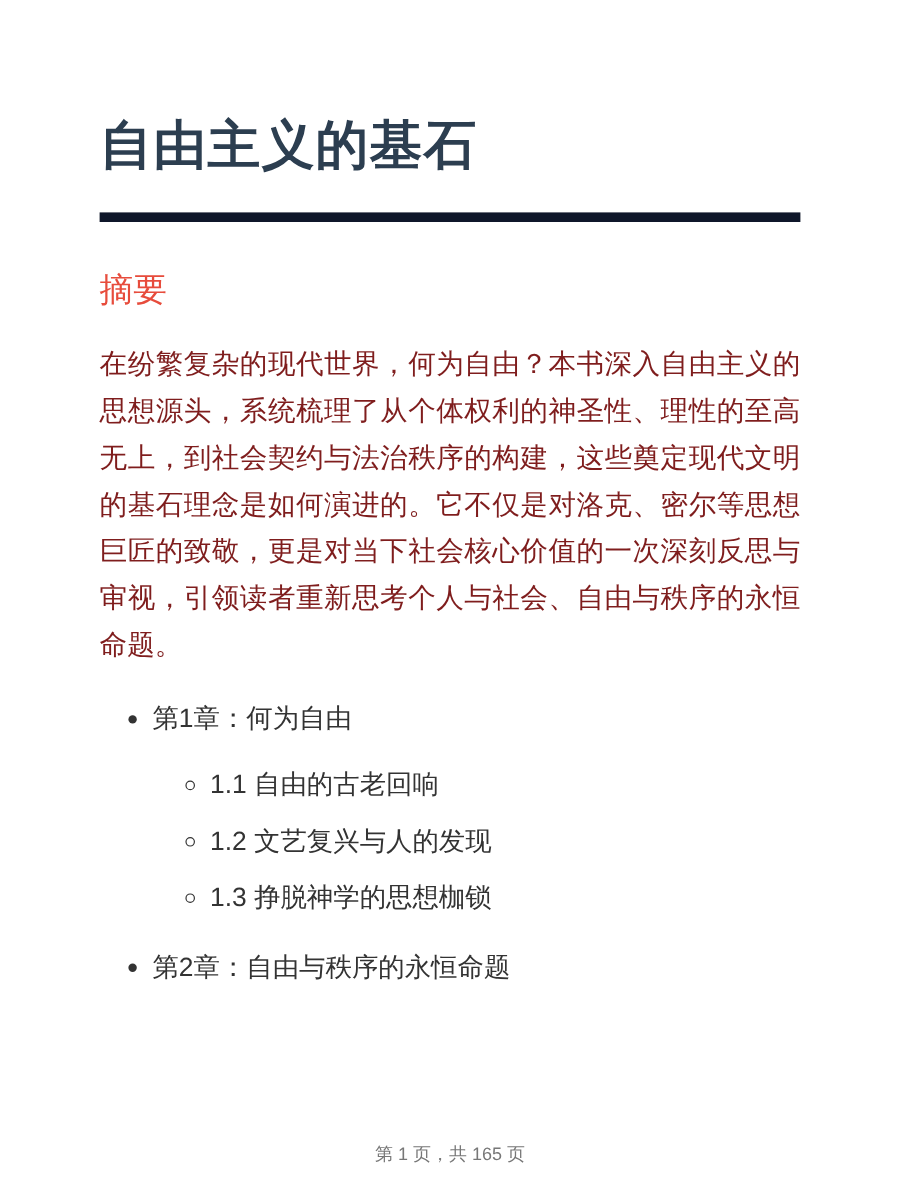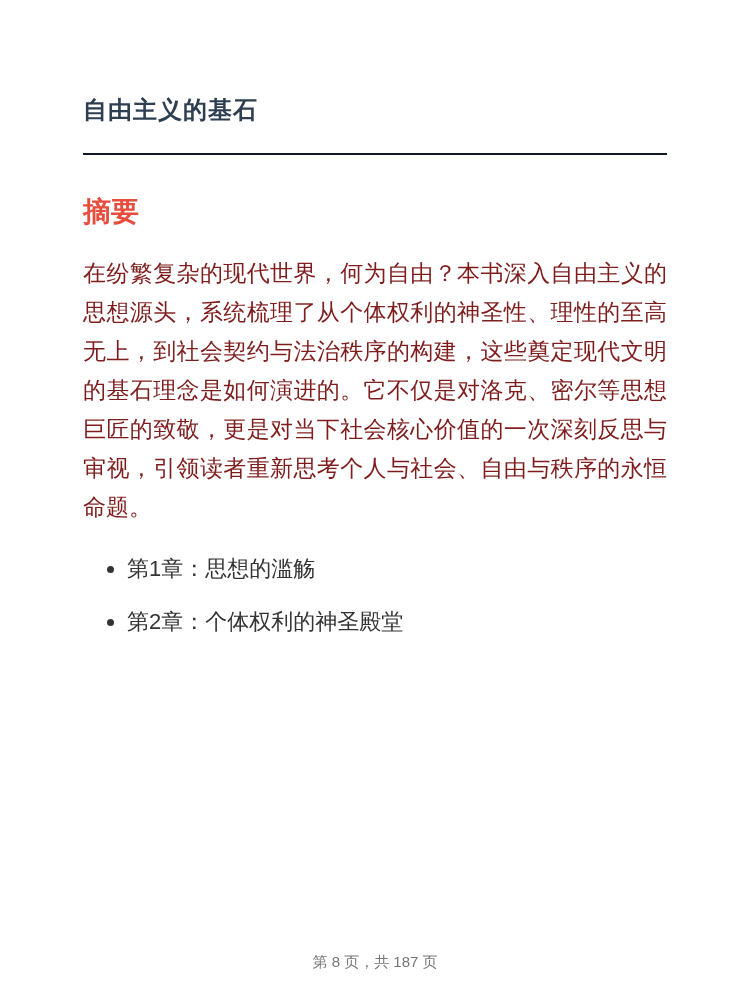--- a/index.html
+++ b/index.html
@@ -13,31 +13,31 @@
     width: 750px;
     height: 1000px;
     background: #ffffff;
     box-sizing: border-box;
     padding: 96px 83px 0 83px;
     overflow: hidden;
   }
   h1.doc-title {
     margin: 0 0 38px 0;
     padding-bottom: 28px;
-    border-bottom: 2px solid #0f172a;
-    font-size: 24px;
+    border-bottom: 8px solid #0f172a;
+    font-size: 44px;
     font-weight: 700;
     color: #2c3e50;
     letter-spacing: 1px;
     line-height: 1.2;
   }
   h2.section-heading {
     margin: 40px 0 26px 0;
     font-size: 28px;
-    font-weight: 700;
+    font-weight: 400;
     color: #e74c3c;
     line-height: 1.2;
   }
   p.abstract-text {
     margin: 0;
     font-size: 23px;
     line-height: 1.69;
     color: #7f1d1d;
     text-align: justify;
   }
@@ -78,22 +78,33 @@
 
   <h1 class="doc-title">自由主义的基石</h1>
 
   <h2 class="section-heading">摘要</h2>
 
   <p class="abstract-text">在纷繁复杂的现代世界，何为自由？本书深入自由主义的思想源头，系统梳理了从个体权利的神圣性、理性的至高无上，到社会契约与法治秩序的构建，这些奠定现代文明的基石理念是如何演进的。它不仅是对洛克、密尔等思想巨匠的致敬，更是对当下社会核心价值的一次深刻反思与审视，引领读者重新思考个人与社会、自由与秩序的永恒命题。</p>
 
 
   <ul class="toc-list">
     <li>
-      <span>第1章：思想的滥觞</span>
+      <span>第1章：何为自由</span>
+      <ul class="toc-sublist">
+        <li>
+          <span>1.1 自由的古老回响</span>
+        </li>
+        <li>
+          <span>1.2 文艺复兴与人的发现</span>
+        </li>
+        <li>
+          <span>1.3 挣脱神学的思想枷锁</span>
+        </li>
+      </ul>
     </li>
     <li>
-      <span>第2章：个体权利的神圣殿堂</span>
+      <span>第2章：自由与秩序的永恒命题</span>
     </li>
   </ul>
 
-  <div class="page-footer">第 8 页，共 187 页</div>
+  <div class="page-footer">第 1 页，共 165 页</div>
 
 </div>
 
 </body></html>

